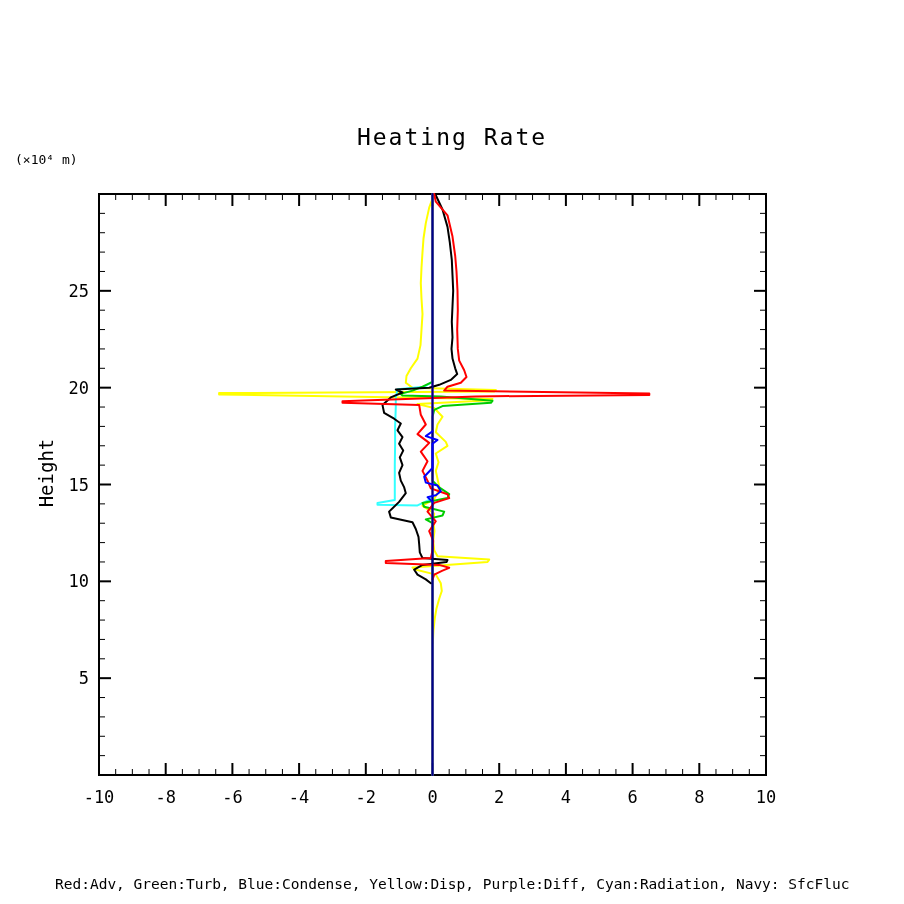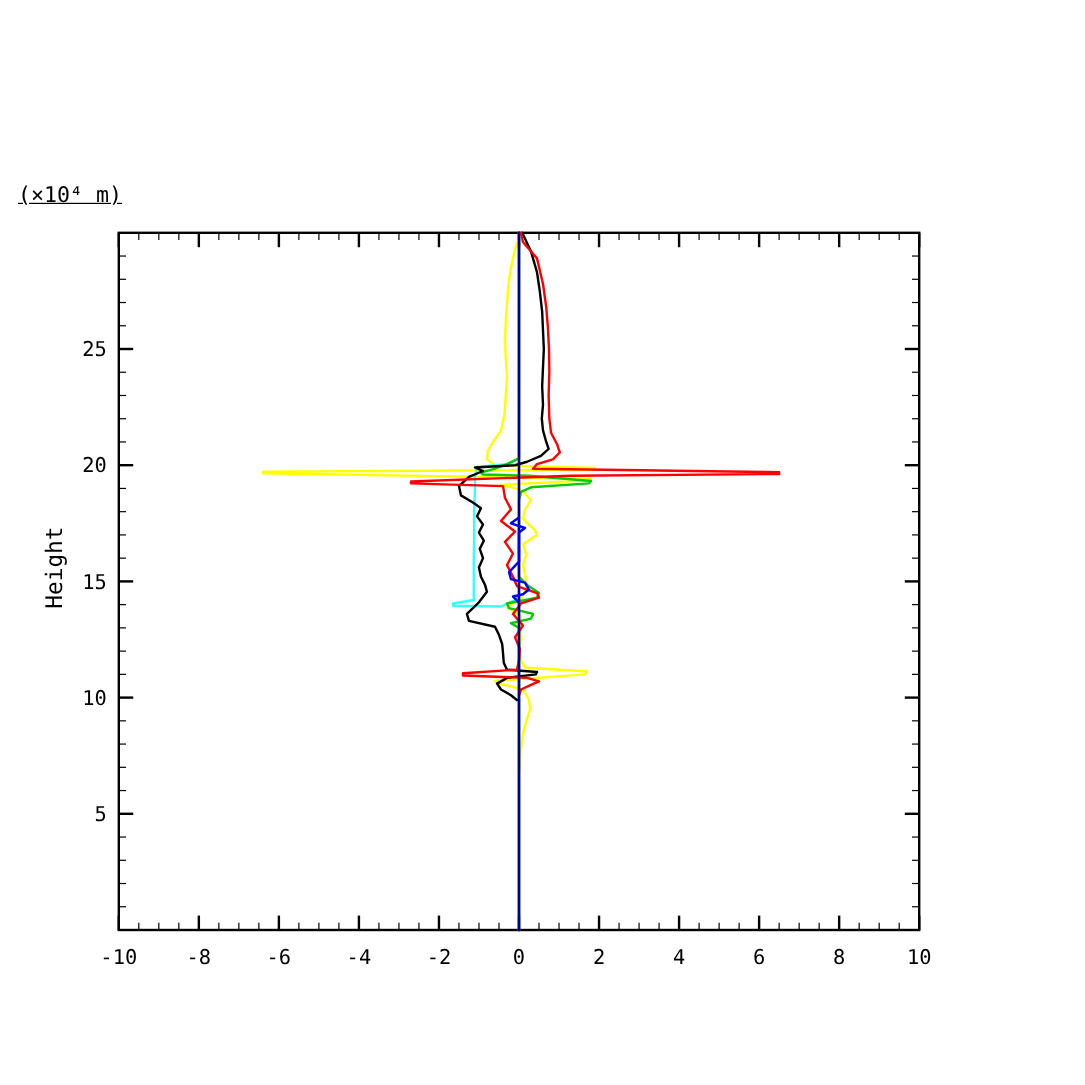--- a/index.html
+++ b/index.html
@@ -2,30 +2,31 @@
 <html><head>
 <meta charset="utf-8">
 <style>
   html,body{margin:0;padding:0;background:#ffffff;}
   #canvas{
     position:relative;width:904px;height:904px;background:#ffffff;
     font-family:"DejaVu Sans Mono",monospace;color:#000;overflow:hidden;
   }
   .lbl{position:absolute;white-space:pre;color:#000;}
   #title{font-size:23px;letter-spacing:2px;}
-  #yunit{font-size:18px;text-decoration:underline;}
+  #yunit{font-size:13px;}
   #xunit{font-size:16px;}
   #ylabel{font-size:19px;transform:rotate(-90deg);transform-origin:center;}
   #legend{font-size:14.5px;}
   svg{position:absolute;left:0;top:0;}
 </style>
 </head>
 <body>
 
 <div id="canvas">
+  <div id="title" class="lbl" style="left:0;right:0;top:124px;text-align:center;">Heating Rate</div>
 
   <div id="yunit" class="lbl" style="left:15px;top:152px;">(×10⁴ m)</div>
 
   <div id="ylabel" class="lbl" style="left:6px;top:462px;width:80px;text-align:center;">Height</div>
 
   <svg id="plot-svg" width="904" height="904">
       <rect x="99" y="194" width="667" height="581" fill="none" stroke="#000000" stroke-width="2"></rect>
       <line x1="99" y1="775" x2="99" y2="763" stroke="#000000" stroke-width="2"></line>
       <line x1="99" y1="194" x2="99" y2="206" stroke="#000000" stroke-width="2"></line>
       <line x1="115.675" y1="775" x2="115.675" y2="769" stroke="#000000" stroke-width="1"></line>
@@ -186,13 +187,14 @@
       <path d="M432.5 194.0 L432.5 381.9 L424.2 386.7 L397.5 389.2 L395.8 397.4 L395.8 407.0 L395.1 426.4 L395.1 445.8 L394.8 465.1 L394.8 484.5 L394.8 500.0 L377.5 502.9 L377.5 504.8 L417.5 505.4 L429.2 500.0 L432.5 495.2 L432.5 775.0" fill="none" stroke="#33ffff" stroke-width="2" stroke-linejoin="round" stroke-linecap="round"></path>
       <path d="M432.5 194.0 L432.5 381.9 L422.5 386.7 L412.5 390.6 L400.8 393.9 L402.5 395.4 L440.8 396.4 L492.5 400.8 L490.9 402.8 L442.5 406.1 L434.2 409.9 L432.5 416.7 L432.5 480.6 L439.2 487.4 L449.2 494.2 L447.5 498.1 L422.5 502.9 L424.2 506.8 L444.2 511.6 L442.5 515.5 L425.8 519.4 L432.5 523.2 L432.5 775.0" fill="none" stroke="#00cc00" stroke-width="2" stroke-linejoin="round" stroke-linecap="round"></path>
       <path d="M432.5 194.0 L432.5 775.0" fill="none" stroke="#a020a0" stroke-width="2" stroke-linejoin="round" stroke-linecap="round"></path>
       <path d="M435.2 194.0 L442.5 209.5 L447.5 226.9 L449.8 242.4 L451.8 259.8 L452.5 275.3 L453.2 290.8 L452.5 306.3 L451.8 321.8 L452.5 337.3 L451.5 348.9 L452.5 358.6 L455.2 368.3 L457.2 374.1 L450.8 379.9 L439.2 384.8 L429.2 387.7 L395.8 389.6 L402.5 392.5 L390.8 397.4 L382.5 405.1 L384.1 412.8 L394.1 418.7 L400.8 423.5 L397.5 430.3 L402.5 437.1 L399.1 443.8 L403.2 450.6 L399.8 457.4 L402.5 465.1 L399.1 472.9 L400.8 480.6 L404.2 487.4 L405.8 493.2 L399.1 501.9 L389.1 511.6 L390.8 517.4 L412.5 522.3 L415.8 529.0 L418.5 536.8 L419.2 544.5 L419.8 552.3 L422.5 558.1 L447.5 560.0 L446.5 562.0 L422.5 564.9 L414.2 569.7 L417.5 574.6 L425.8 579.4 L430.8 583.3" fill="none" stroke="#000000" stroke-width="2" stroke-linejoin="round" stroke-linecap="round"></path>
       <path d="M434.2 194.0 L435.8 201.7 L447.5 215.3 L452.5 236.6 L455.2 256.0 L456.5 271.5 L457.5 290.8 L457.8 310.2 L457.2 329.6 L457.8 348.9 L459.2 360.6 L464.2 370.2 L466.5 377.0 L460.8 382.8 L447.5 386.7 L444.2 390.6 L649.3 393.5 L649.3 395.0 L475.9 396.4 L342.5 401.2 L342.5 402.8 L419.2 405.1 L420.8 414.8 L425.8 424.5 L417.5 434.1 L429.2 442.9 L420.8 451.6 L427.5 461.3 L422.5 470.9 L427.5 480.6 L430.8 488.4 L447.5 494.2 L449.2 498.1 L434.2 502.9 L427.5 511.6 L435.8 521.3 L429.2 531.0 L433.2 540.7 L432.5 550.3 L430.8 558.1 L385.8 561.0 L385.8 562.9 L439.2 564.9 L449.2 567.8 L442.5 570.7 L434.2 574.6 L432.5 579.4" fill="none" stroke="#ff0000" stroke-width="2" stroke-linejoin="round" stroke-linecap="round"></path>
       <path d="M432.5 194.0 L432.5 775.0" fill="none" stroke="#00008b" stroke-width="2" stroke-linejoin="round" stroke-linecap="round"></path>
       <path d="M432.5 431.2 L425.8 436.1 L437.5 440.0 L432.5 443.8 L432.5 468.0 L424.2 476.8 L425.8 482.6 L437.5 485.5 L440.8 491.3 L435.8 495.2 L427.5 497.1 L432.5 501.9" fill="none" stroke="#0000ff" stroke-width="2" stroke-linejoin="round" stroke-linecap="round"></path>
     </svg>
 
 
+  <div id="legend" class="lbl" style="left:55px;top:876px;">Red:Adv, Green:Turb, Blue:Condense, Yellow:Disp, Purple:Diff, Cyan:Radiation, Navy: SfcFluc</div>
 </div>
 
 </body></html>

